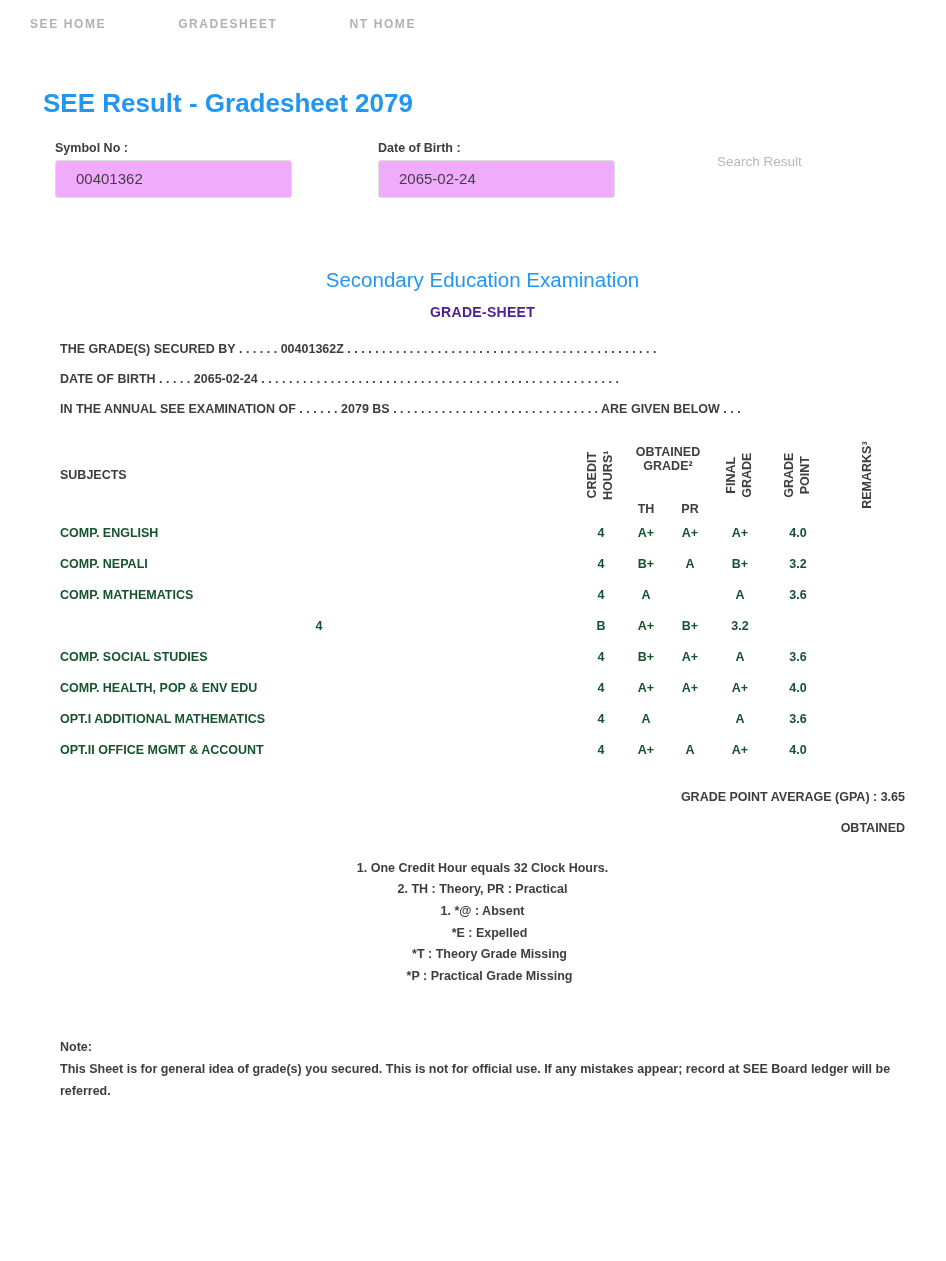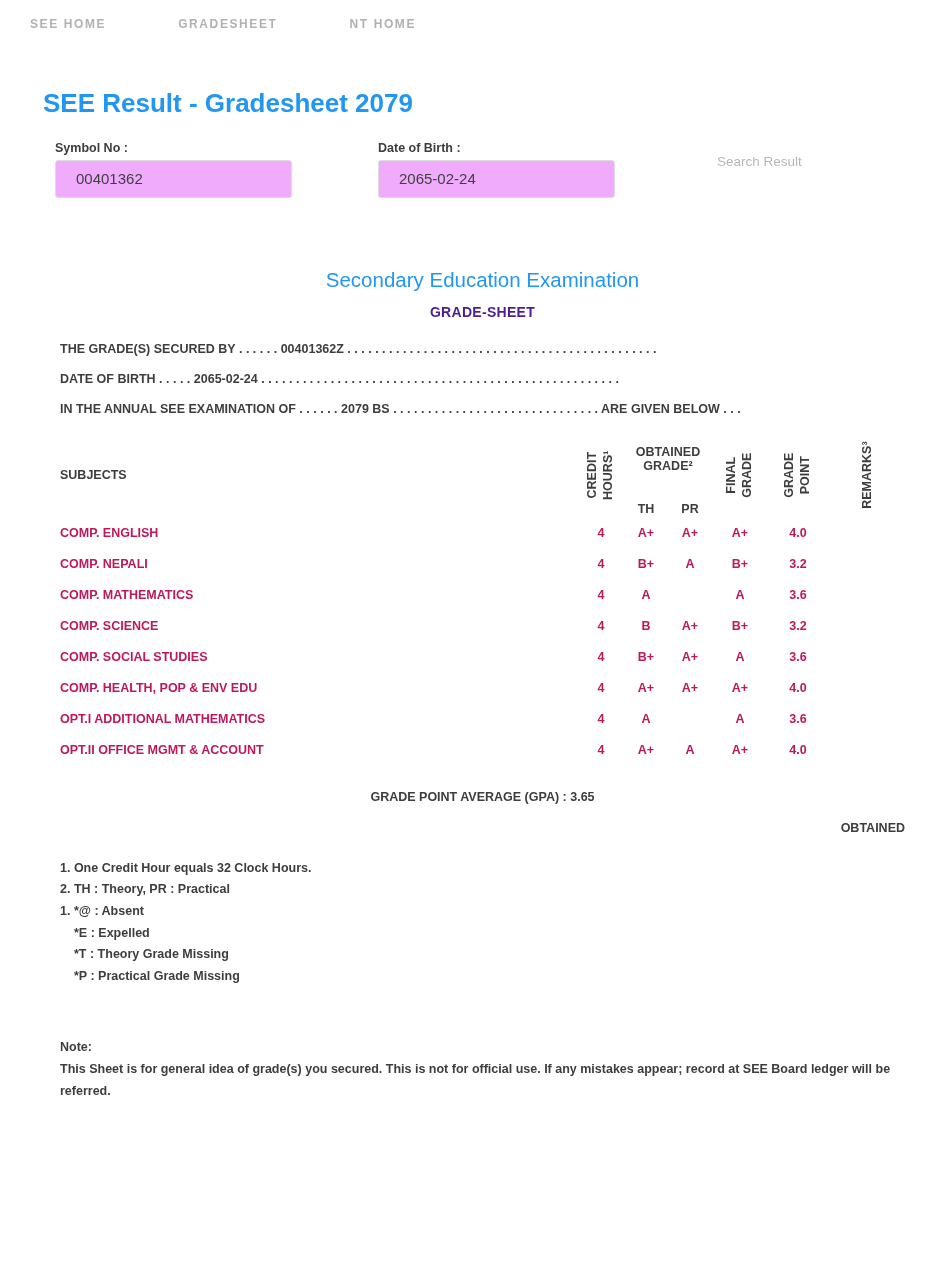--- a/index.html
+++ b/index.html
@@ -69,28 +69,28 @@
   }
   .obtained-cell {
     grid-column: 3 / 5;
     display: flex; flex-direction: column; justify-content: space-between;
     padding: 12px 0 2px;
   }
   .obtained-label { white-space: pre-line; text-align: center; font-size: 12.5px; font-weight: bold; }
   .thpr { display: grid; grid-template-columns: 44px 44px; }
   .thpr span { text-align: center; font-size: 12.5px; font-weight: bold; }
 
-  .trow { height: 31px; align-items: center; font-size: 12.5px; font-weight: bold; color: #be185d; }
+  .trow { height: 31px; align-items: center; font-size: 12.5px; font-weight: bold; color: #14532d; }
   .trow .c { text-align: center; }
   .trow .subject { text-align: left; }
 
-  .gpa-line { margin-top: 24px; text-align: center; font-size: 12.5px; font-weight: bold; }
+  .gpa-line { margin-top: 24px; text-align: right; font-size: 12.5px; font-weight: bold; }
   .status-line { margin-top: 17px; text-align: right; font-size: 12.5px; font-weight: bold; }
 
-  .footnotes { margin-top: 23px; }
+  .footnotes { margin-top: 23px; text-align: center; }
   .footnotes div { font-size: 12.5px; font-weight: bold; line-height: 21.7px; }
   .footnotes div.indent { padding-left: 14px; }
 
   .note-block { margin-top: 48px; }
   .note-label { font-size: 12.5px; font-weight: bold; line-height: 22px; }
   .note-text { font-size: 12.5px; font-weight: bold; line-height: 22px; width: 845px; }
 </style>
 </head>
 <body>
 
@@ -173,21 +173,20 @@
     <div class="trow">
       <div class="subject">COMP. MATHEMATICS</div>
       <div class="c">4</div>
       <div class="c">A</div>
       <div class="c"></div>
       <div class="c">A</div>
       <div class="c">3.6</div>
       <div class="c"></div>
     </div>
     <div class="trow">
-      <div class="subject">COMP. SCIENCE</div>
       <div class="c">4</div>
       <div class="c">B</div>
       <div class="c">A+</div>
       <div class="c">B+</div>
       <div class="c">3.2</div>
       <div class="c"></div>
     </div>
     <div class="trow">
       <div class="subject">COMP. SOCIAL STUDIES</div>
       <div class="c">4</div>

